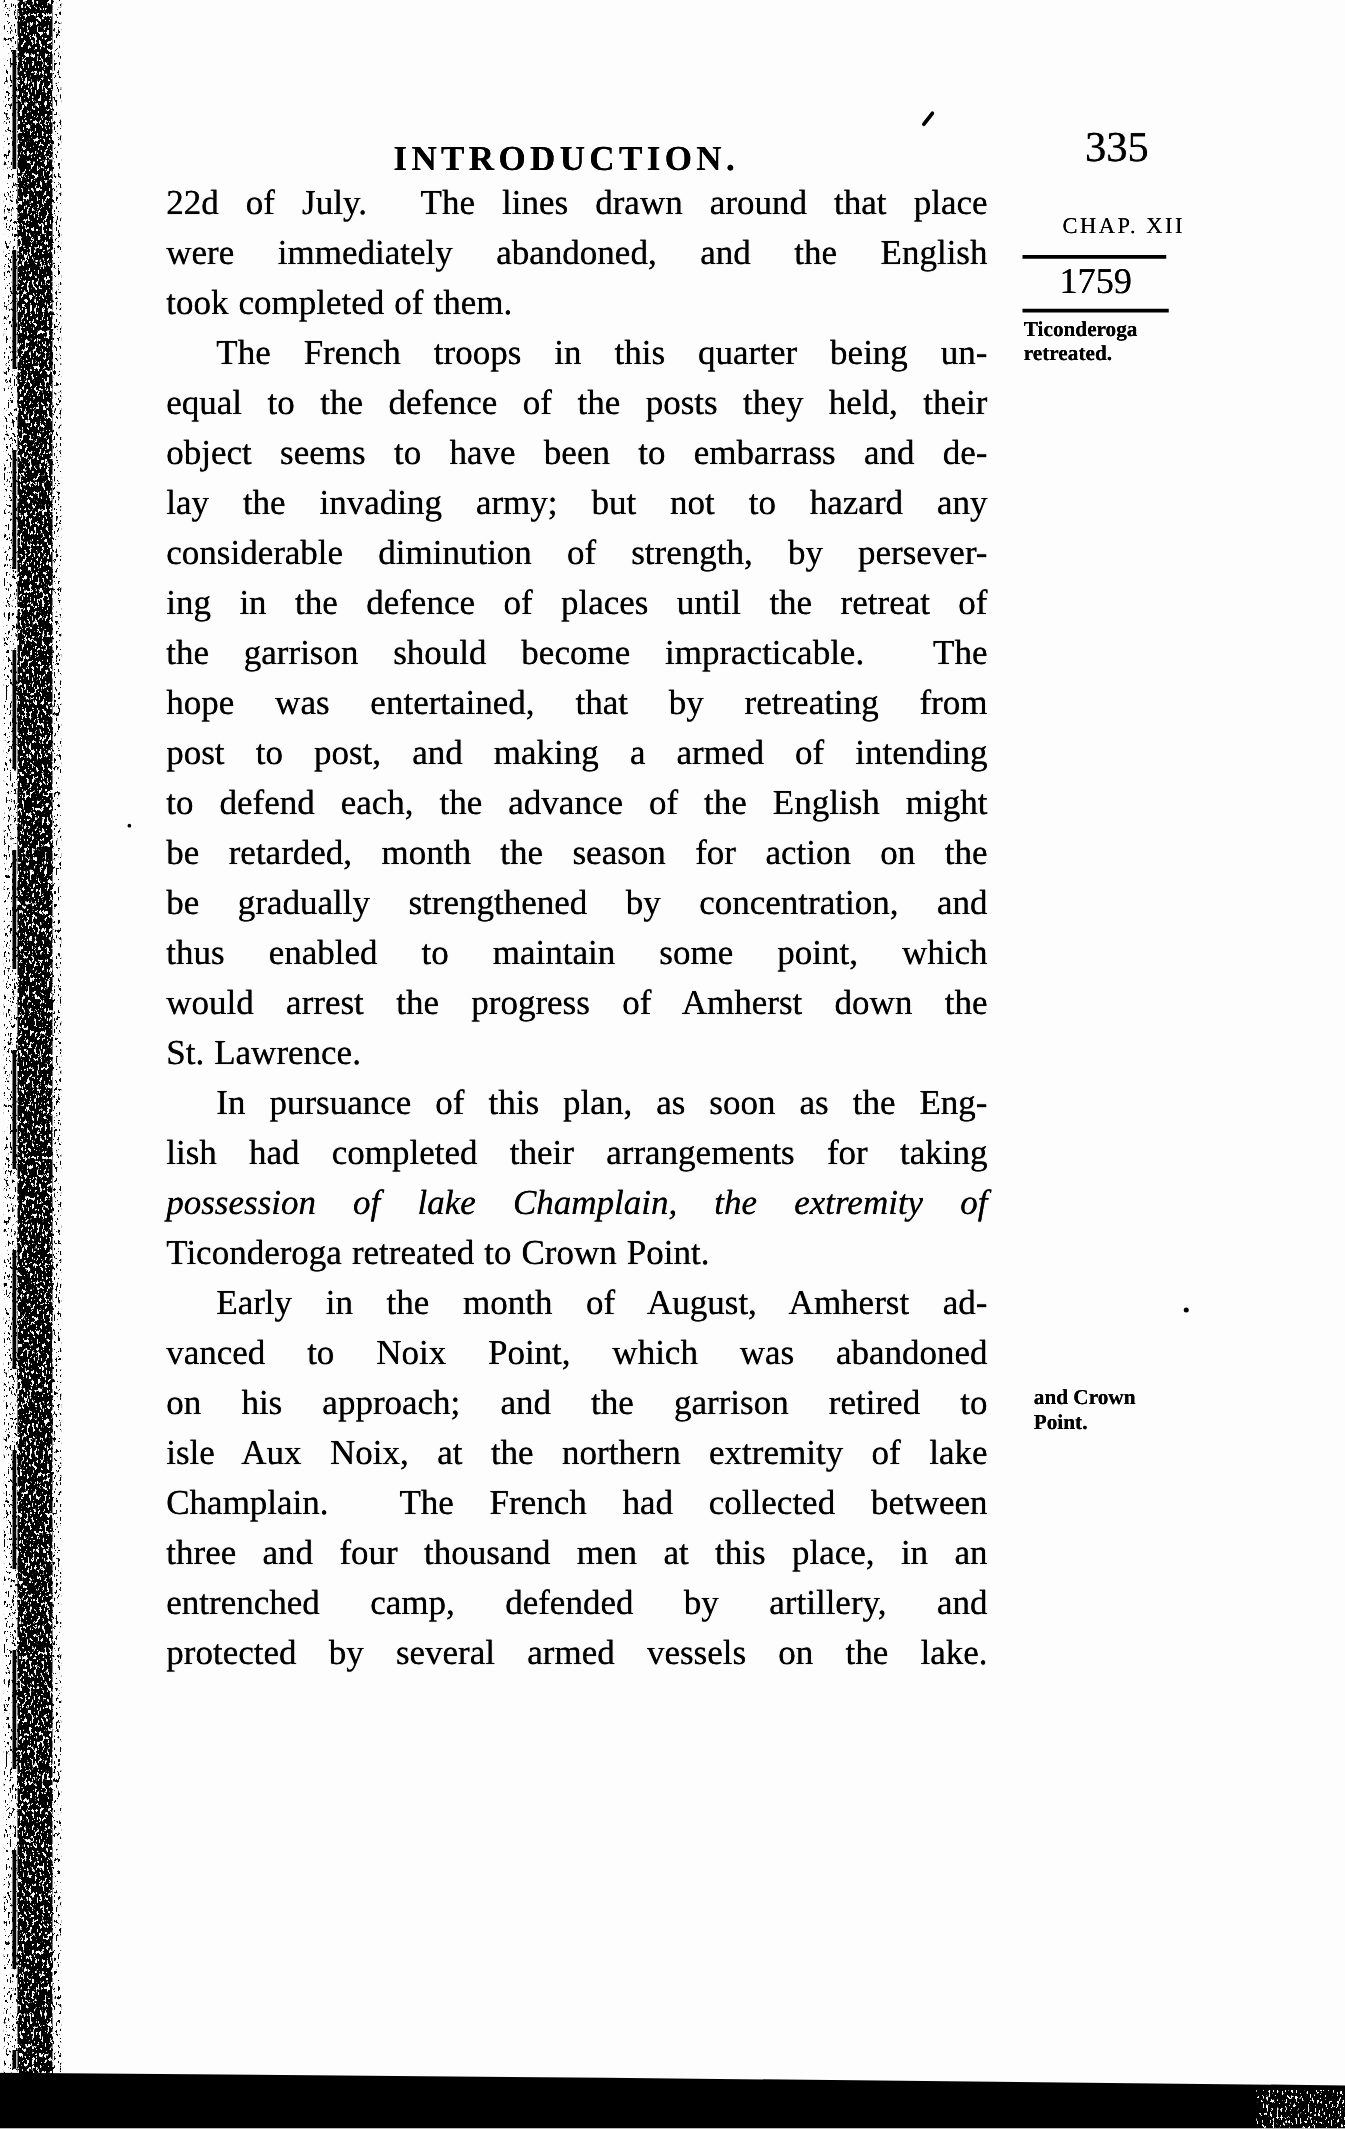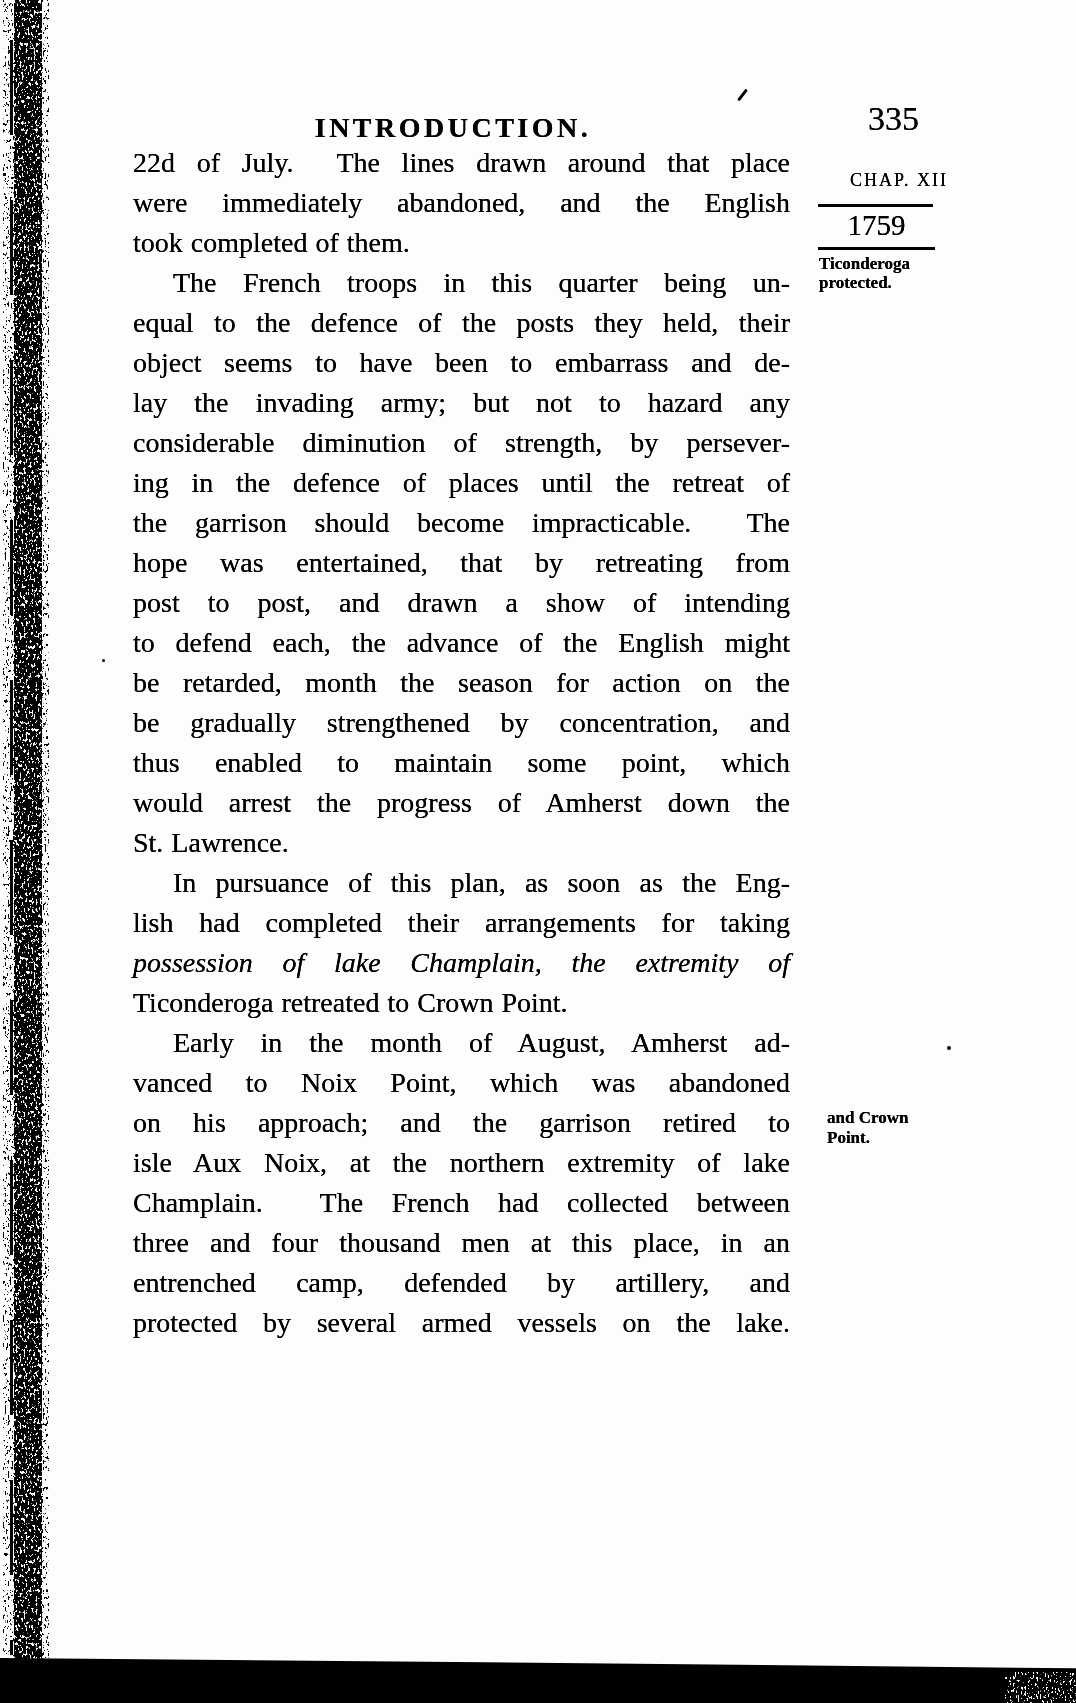--- a/index.html
+++ b/index.html
@@ -81,21 +81,21 @@
     <div class="line">were immediately abandoned, and the English</div>
     <div class="line last">took completed of them.</div>
     <div class="line in">The French troops in this quarter being un-</div>
     <div class="line">equal to the defence of the posts they held, their</div>
     <div class="line">object seems to have been to embarrass and de-</div>
     <div class="line">lay the invading army; but not to hazard any</div>
     <div class="line">considerable diminution of strength, by persever-</div>
     <div class="line">ing in the defence of places until the retreat of</div>
     <div class="line">the garrison should become impracticable.&nbsp; The</div>
     <div class="line">hope was entertained, that by retreating from</div>
-    <div class="line">post to post, and drawn a show of intending</div>
+    <div class="line">post to post, and making a armed of intending</div>
     <div class="line">to defend each, the advance of the English might</div>
     <div class="line">be retarded, month the season for action on the</div>
     <div class="line">be gradually strengthened by concentration, and</div>
     <div class="line">thus enabled to maintain some point, which</div>
     <div class="line">would arrest the progress of Amherst down the</div>
     <div class="line last">St. Lawrence.</div>
     <div class="line in">In pursuance of this plan, as soon as the Eng-</div>
     <div class="line">lish had completed their arrangements for taking</div>
     <div class="line it">possession of lake Champlain, the extremity of</div>
     <div class="line last">Ticonderoga retreated to Crown Point.</div>
@@ -108,21 +108,21 @@
     <div class="line">entrenched camp, defended by artillery, and</div>
     <div class="line">protected by several armed vessels on the lake.</div>
   </div>
 
   <div class="chap">CHAP. XII</div>
   <div class="mrule r1"></div>
   <div class="year">1759</div>
   <div class="mrule r2"></div>
   <div class="mnote n1">
     <div>Ticonderoga</div>
-    <div>protected.</div>
+    <div>retreated.</div>
   </div>
   <div class="mnote n2">
     <div>and Crown</div>
     <div>Point.</div>
   </div>
 
   <div class="stray s1"></div>
   <div class="stray s2"></div>
   <div class="stray s3"></div>
   <div class="gutter-line"></div>

